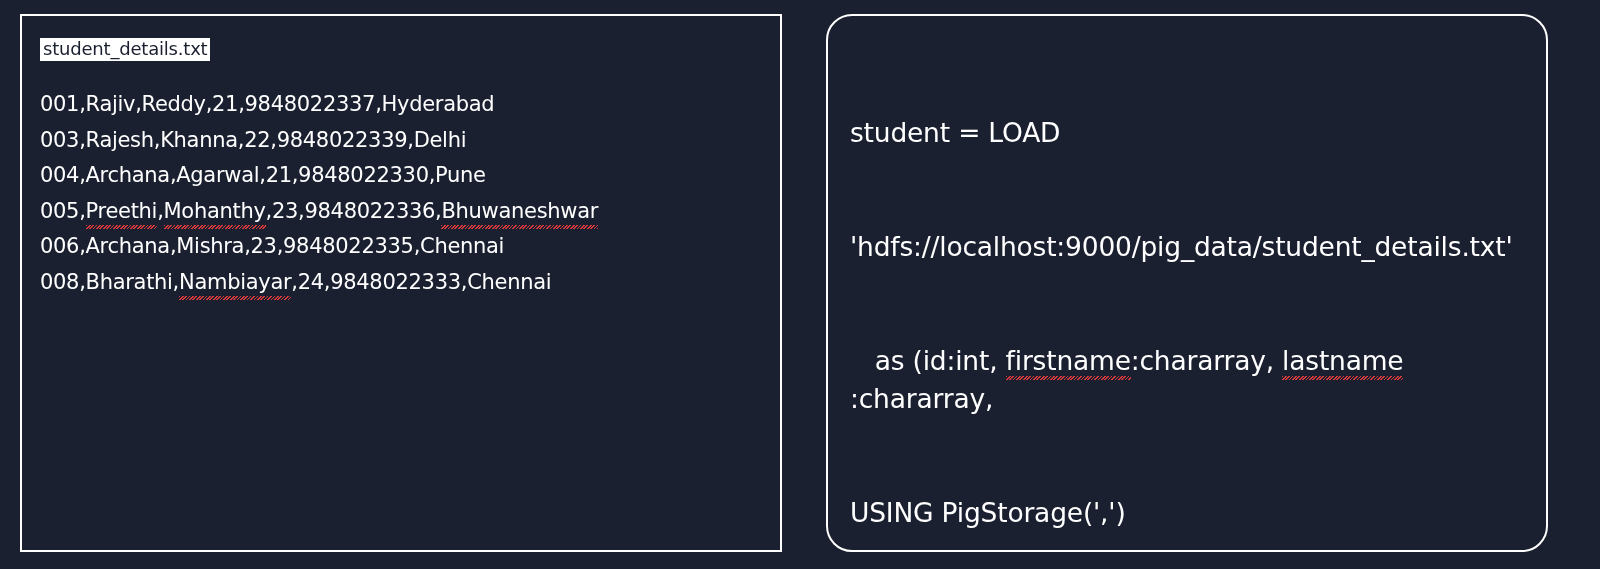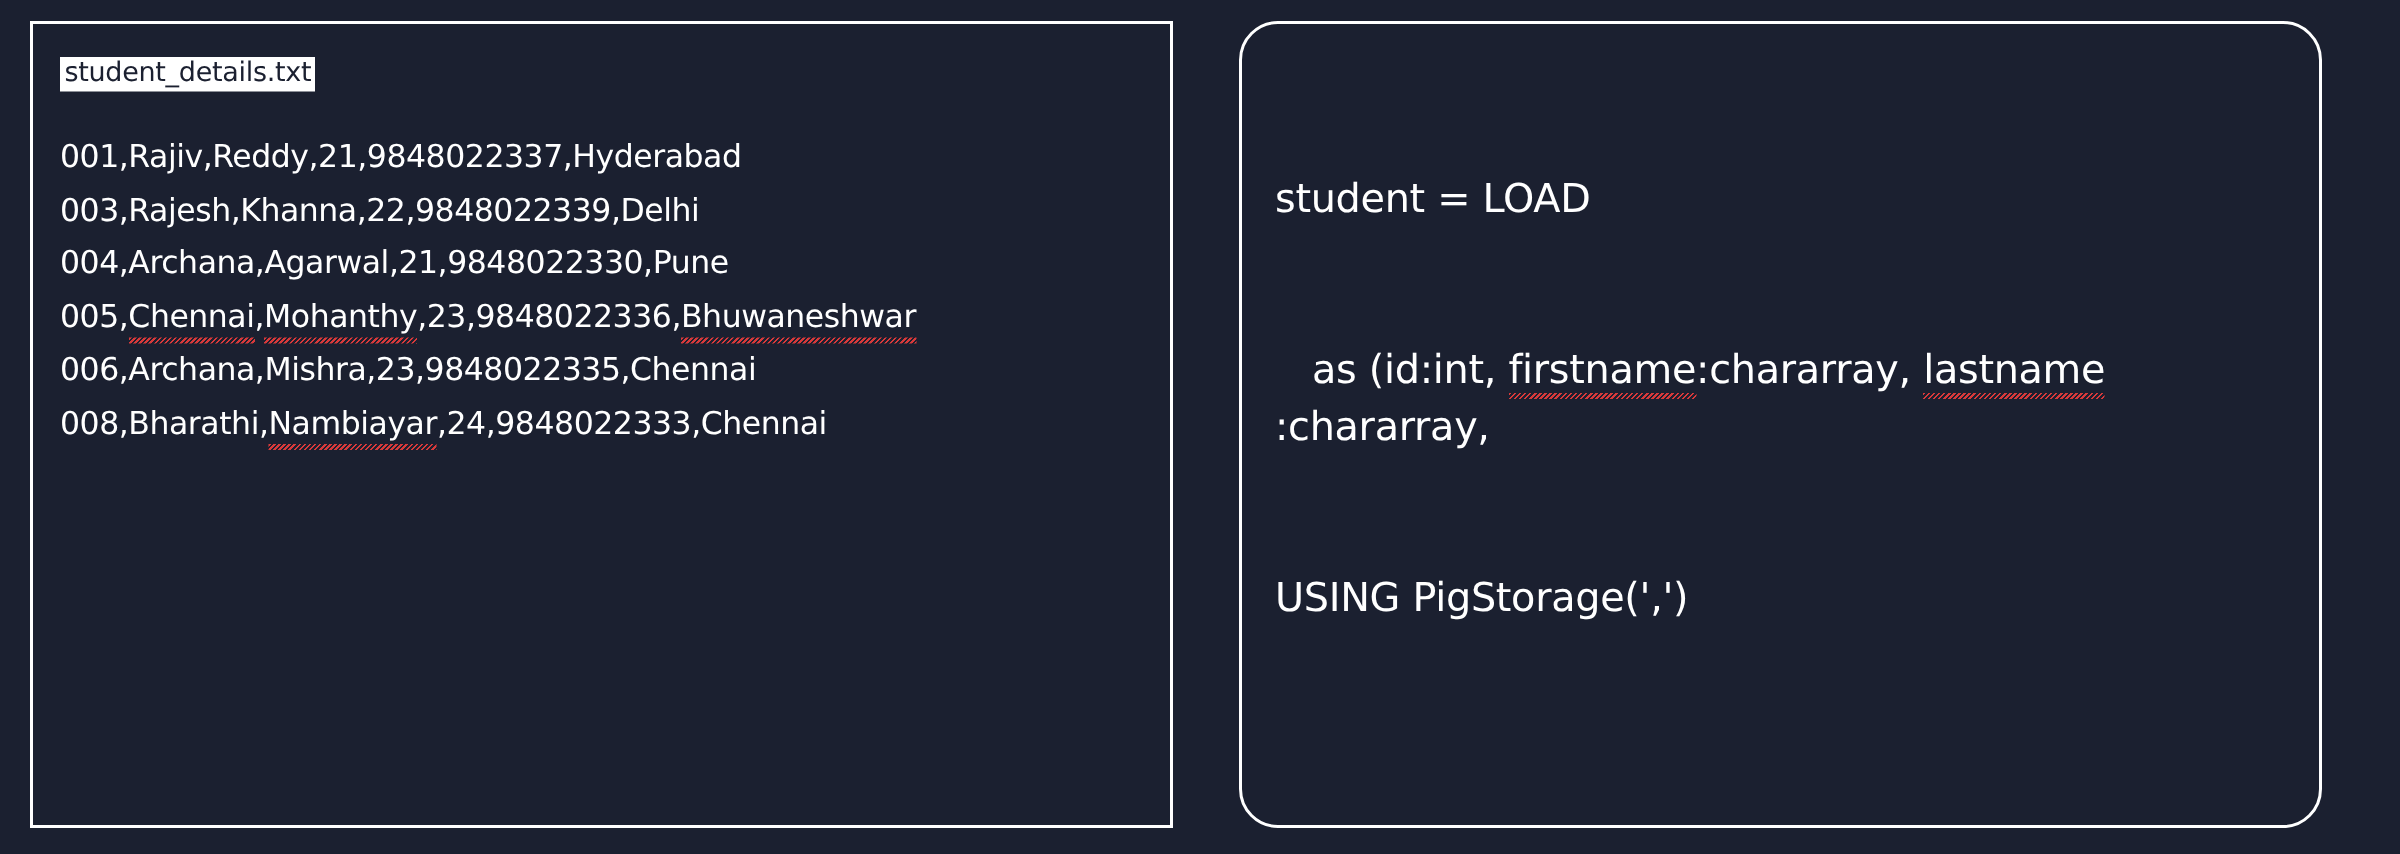--- a/index.html
+++ b/index.html
@@ -107,29 +107,30 @@
 <body>
 
 <div class="page">
 
   <div class="panel panel-left">
     <div class="filename">student_details.txt</div>
     <div class="data-lines">
       <span class="data-line">001,Rajiv,Reddy,21,9848022337,Hyderabad</span>
       <span class="data-line">003,Rajesh,Khanna,22,9848022339,Delhi</span>
       <span class="data-line">004,Archana,Agarwal,21,9848022330,Pune</span>
-      <span class="data-line">005,<span class="squiggle">Chennai</span>,<span class="squiggle">Mohanthy</span>,23,9848022336,<span class="squiggle">Bhuwaneshwar</span></span>
+      <span class="data-line">005,<span class="squiggle">Preethi</span>,<span class="squiggle">Mohanthy</span>,23,9848022336,<span class="squiggle">Bhuwaneshwar</span></span>
       <span class="data-line">006,Archana,Mishra,23,9848022335,Chennai</span>
       <span class="data-line">008,Bharathi,<span class="squiggle">Nambiayar</span>,24,9848022333,Chennai</span>
     </div>
   </div>
 
   <div class="panel panel-right">
     <div class="code-block">
       <span class="code-line">student = LOAD</span>
+      <span class="code-line">'hdfs://localhost:9000/pig_data/student_details.txt'</span>
       <span class="code-line">   as (id:int, <span class="squiggle">firstname</span>:chararray, <span class="squiggle">lastname</span>:chararray,</span>
       <span class="code-line">USING PigStorage(',')</span>
       
       
       
       
       
       
       
     </div>

